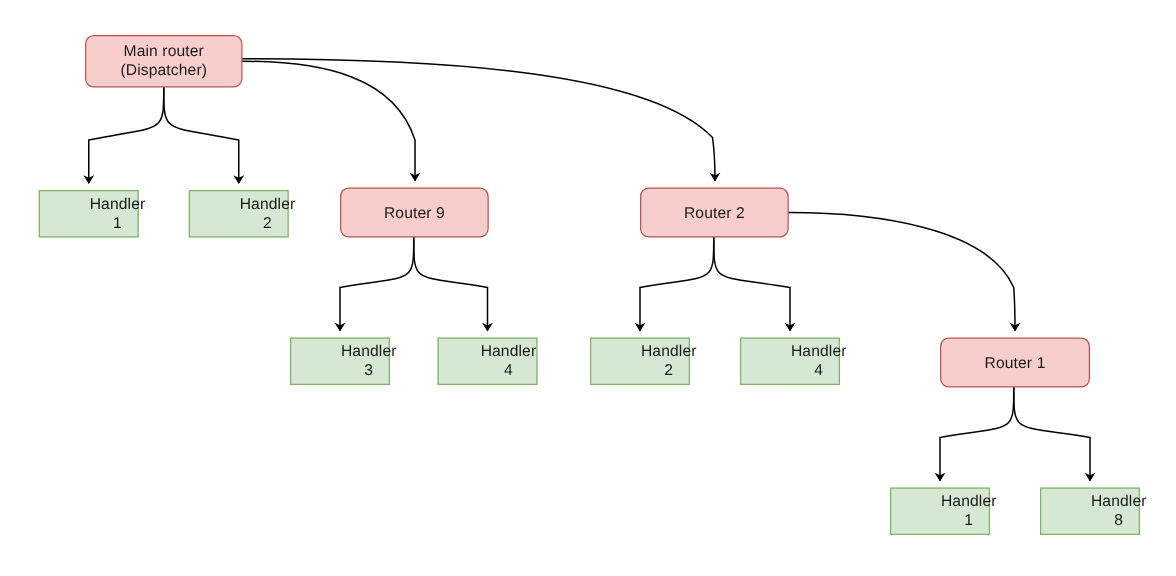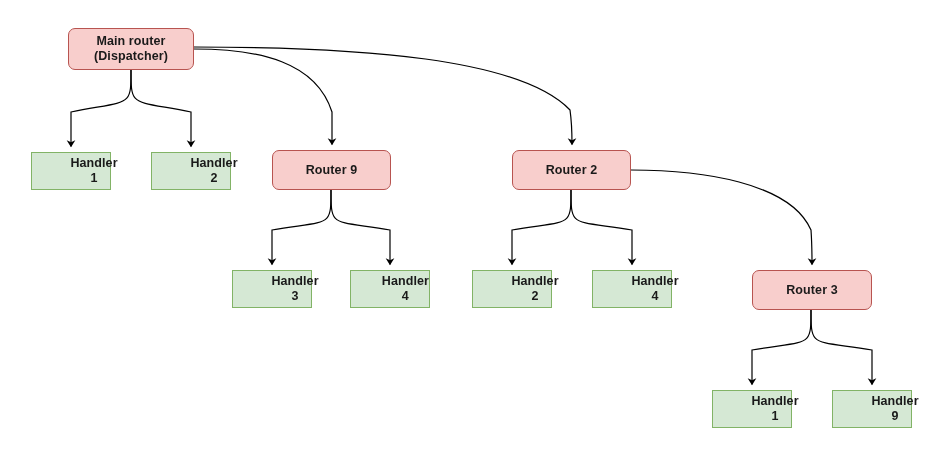--- a/index.html
+++ b/index.html
@@ -11,21 +11,20 @@
     width: 941px;
     height: 461px;
     font-family: "Liberation Sans", sans-serif;
     overflow: hidden;
   }
   #diagram-root {
     position: relative;
     width: 936px;
     height: 461px;
     background: #ffffff;
-    font-weight: bold;
   }
   svg.edge-layer {
     position: absolute;
     left: 0;
     top: 0;
     width: 941px;
     height: 461px;
     pointer-events: none;
   }
   .node {
@@ -87,18 +86,18 @@
       <div class="node router" style="left: 68px; top: 28px; width: 126px; height: 42px;"><span class="node-label">Main router
 (Dispatcher)</span></div>
       <div class="node handler" style="left: 31px; top: 152px; width: 80px; height: 38px;"><span class="node-label">Handler 1</span></div>
       <div class="node handler" style="left: 151px; top: 152px; width: 80px; height: 38px;"><span class="node-label">Handler 2</span></div>
       <div class="node router" style="left: 272px; top: 150px; width: 119px; height: 40px;"><span class="node-label">Router 9</span></div>
       <div class="node router" style="left: 512px; top: 150px; width: 119px; height: 40px;"><span class="node-label">Router 2</span></div>
       <div class="node handler" style="left: 232px; top: 270px; width: 80px; height: 38px;"><span class="node-label">Handler 3</span></div>
       <div class="node handler" style="left: 350px; top: 270px; width: 80px; height: 38px; justify-content: flex-end;"><span class="node-label">Handler 4</span></div>
       <div class="node handler" style="left: 472px; top: 270px; width: 80px; height: 38px;"><span class="node-label">Handler 2</span></div>
       <div class="node handler" style="left: 592px; top: 270px; width: 80px; height: 38px;"><span class="node-label">Handler 4</span></div>
-      <div class="node router" style="left: 752px; top: 270px; width: 120px; height: 40px;"><span class="node-label">Router 3</span></div>
+      <div class="node router" style="left: 752px; top: 270px; width: 120px; height: 40px;"><span class="node-label">Router 1</span></div>
       <div class="node handler" style="left: 712px; top: 390px; width: 80px; height: 38px;"><span class="node-label">Handler 1</span></div>
-      <div class="node handler" style="left: 832px; top: 390px; width: 80px; height: 38px;"><span class="node-label">Handler 9</span></div>
+      <div class="node handler" style="left: 832px; top: 390px; width: 80px; height: 38px;"><span class="node-label">Handler 8</span></div>
     </div>
 
 </div>
 
 </body></html>

